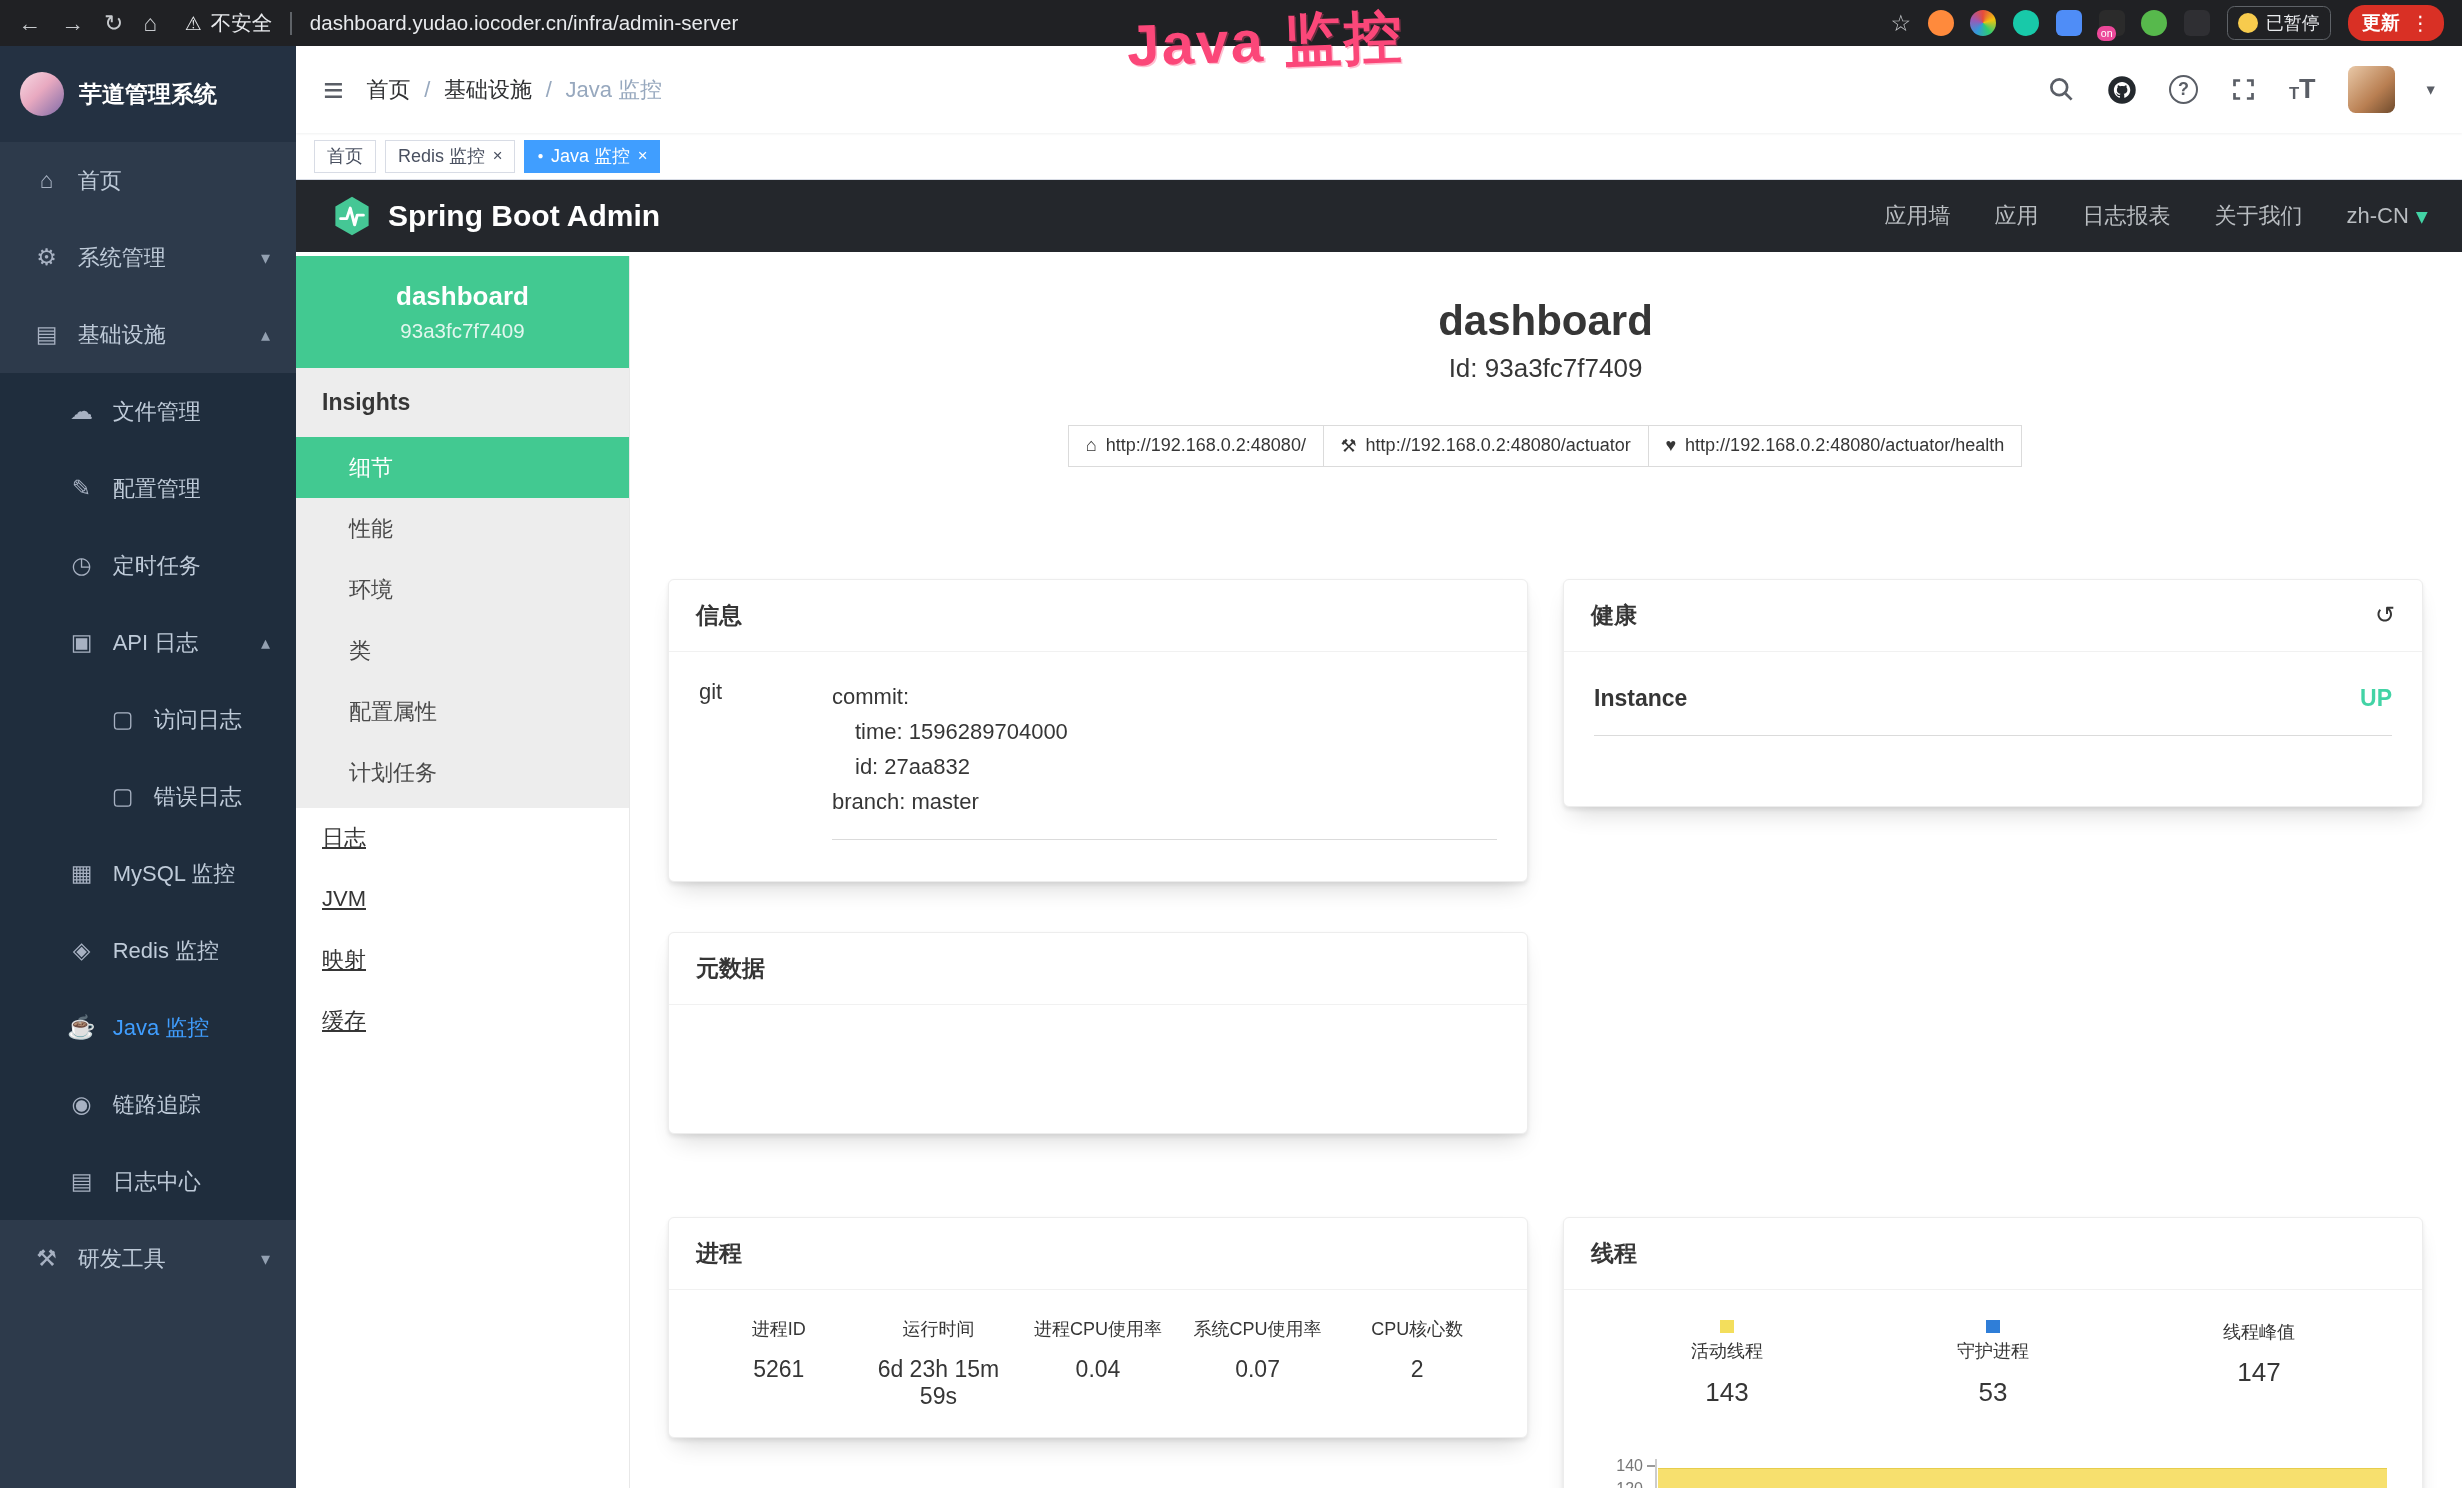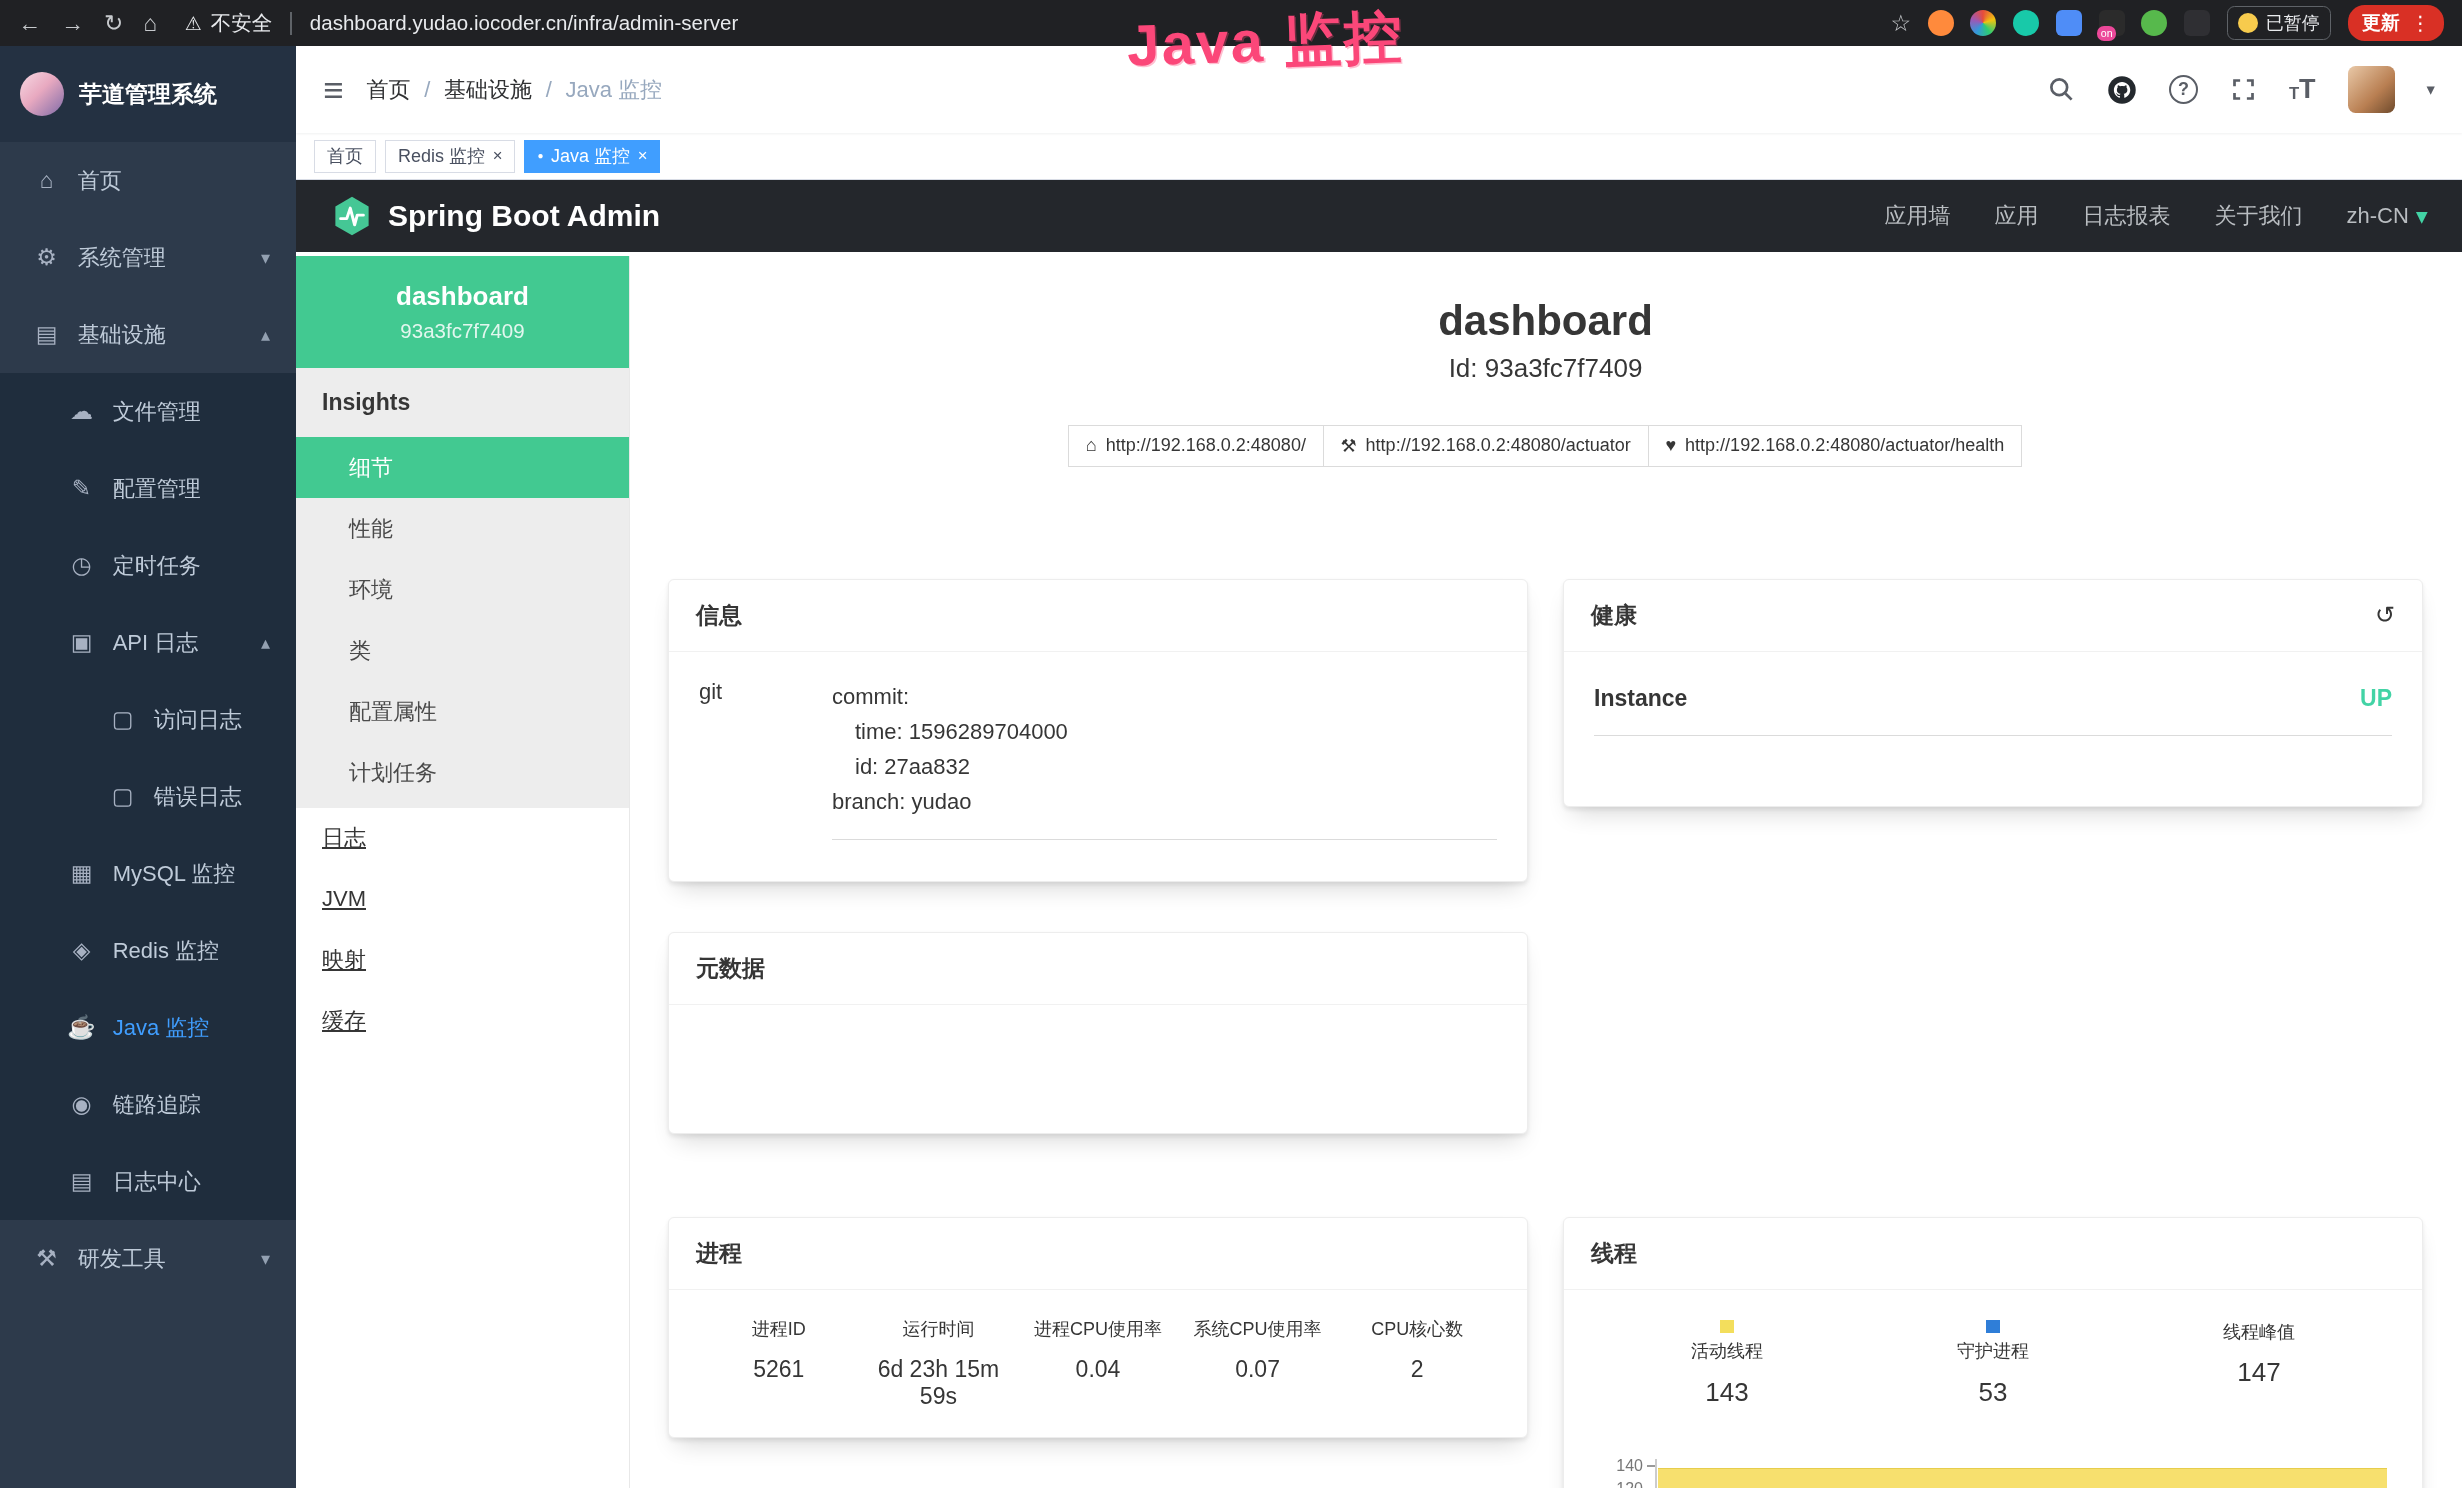--- a/index.html
+++ b/index.html
@@ -380,21 +380,21 @@
       <div class="ccol">
         <section class="card card-info">
           <div class="card-h">信息</div>
           <div class="card-b">
             <div class="kv">
               <span class="k">git</span>
               <span class="v">
                 <div class="kv-line">commit:</div>
                 <div class="kv-line indent">time: 1596289704000</div>
                 <div class="kv-line indent">id: 27aa832</div>
-                <div class="kv-line">branch: yudao</div>
+                <div class="kv-line">branch: master</div>
               </span>
             </div>
           </div>
         </section>
 
         <section class="card card-meta">
           <div class="card-h">元数据</div>
         </section>
 
         <section class="card card-proc">

